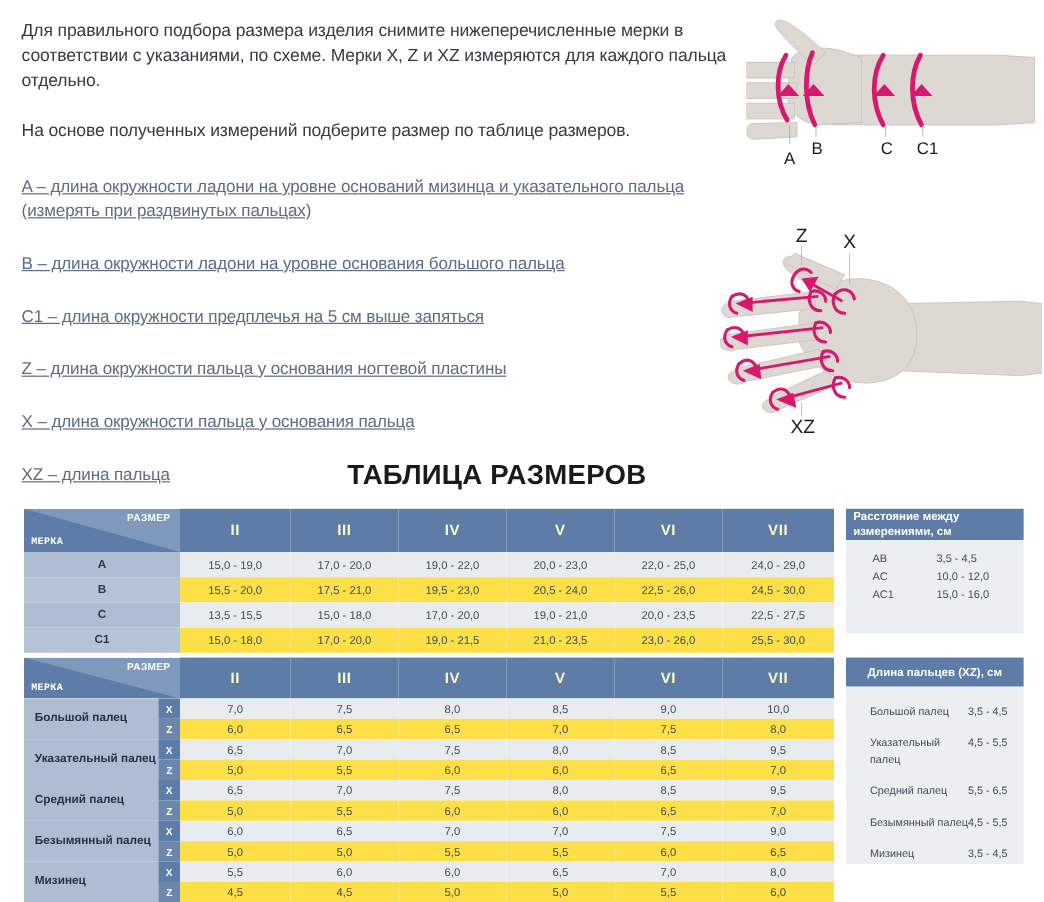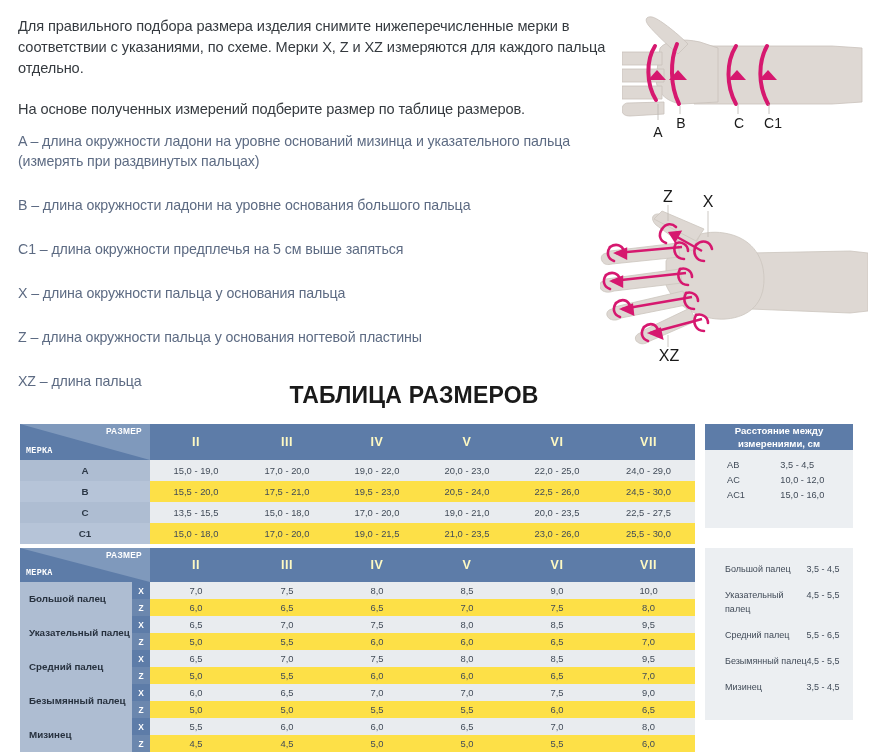--- a/index.html
+++ b/index.html
@@ -33,22 +33,23 @@
   .def-list {
     position: absolute;
     left: 18px;
     top: 130px;
     width: 605px;
   }
   .def-item {
     font-size: 14.2px;
     line-height: 20px;
     color: #5d6b83;
-    margin: 1px 0 24px 0;
+    margin: 16px 0 24px 0;
     letter-spacing: -0.1px;
+    text-decoration: underline;
   }
 
   
   .hand-diagram-top {
     position: absolute;
     left: 622px;
     top: 4px;
     width: 246px;
     height: 140px;
   }
@@ -155,21 +156,20 @@
   
   .sidepanel {
     position: absolute;
     background: #eceff2;
   }
   .sidepanel .sp-head {
     background: #5d7ca8;
     color: #ffffff;
     font-weight: bold;
     font-size: 9.6px;
-    text-align: center;
     line-height: 13px;
     padding: 5px 4px;
   }
   .sidepanel .sp-body {
     padding: 8px 10px 6px 10px;
   }
   .sidepanel .sp-row {
     display: flex;
     font-size: 9.2px;
     color: #414b58;
@@ -233,22 +233,22 @@
 
 <div class="intro-block">
   <p class="intro-para">Для правильного подбора размера изделия снимите нижеперечисленные мерки в соответствии с указаниями, по схеме. Мерки X, Z и XZ измеряются для каждого пальца отдельно.</p>
   <p class="intro-para">На основе полученных измерений подберите размер по таблице размеров.</p>
 </div>
 
 <div class="def-list">
   <p class="def-item">A – длина окружности ладони на уровне оснований мизинца и указательного пальца (измерять при раздвинутых пальцах)</p>
   <p class="def-item">B – длина окружности ладони на уровне основания большого пальца</p>
   <p class="def-item">C1 – длина окружности предплечья на 5 см выше запяться</p>
+  <p class="def-item">Z – длина окружности пальца у основания ногтевой пластины</p>
   <p class="def-item">X – длина окружности пальца у основания пальца</p>
-  <p class="def-item">Z – длина окружности пальца у основания ногтевой пластины</p>
   <p class="def-item">XZ – длина пальца</p>
 </div>
 
 <div class="hand-diagram-top">
 <svg width="246" height="140" viewBox="0 0 246 140" xmlns="http://www.w3.org/2000/svg">
   <g fill="#ded8d3" stroke="#c9c2bb" stroke-width="0.8">
 
     <path d="M 72 42 L 210 42 L 240 44 L 240 98 L 210 100 L 72 100 Z"></path>
 
     <path d="M 38 44 C 45 36 60 34 78 38 L 96 44 L 96 98 L 60 100 C 44 98 34 88 34 74 Z"></path>
@@ -574,20 +574,21 @@
       <td class="datacell datacell-alt">4,5</td>
       <td class="datacell datacell-alt">5,0</td>
       <td class="datacell datacell-alt">5,0</td>
       <td class="datacell datacell-alt">5,5</td>
       <td class="datacell datacell-alt">6,0</td>
     </tr>
   </tbody>
 </table>
 
 <div class="sidepanel" id="panel-xz">
+  <div class="sp-head">Длина пальцев (XZ), см</div>
   <div class="sp-body">
     <div class="sp-row">
       <span class="sp-key">Большой палец</span>
       <span class="sp-val">3,5 - 4,5</span>
     </div>
     <div class="sp-row">
       <span class="sp-key">Указательный палец</span>
       <span class="sp-val">4,5 - 5,5</span>
     </div>
     <div class="sp-row">

